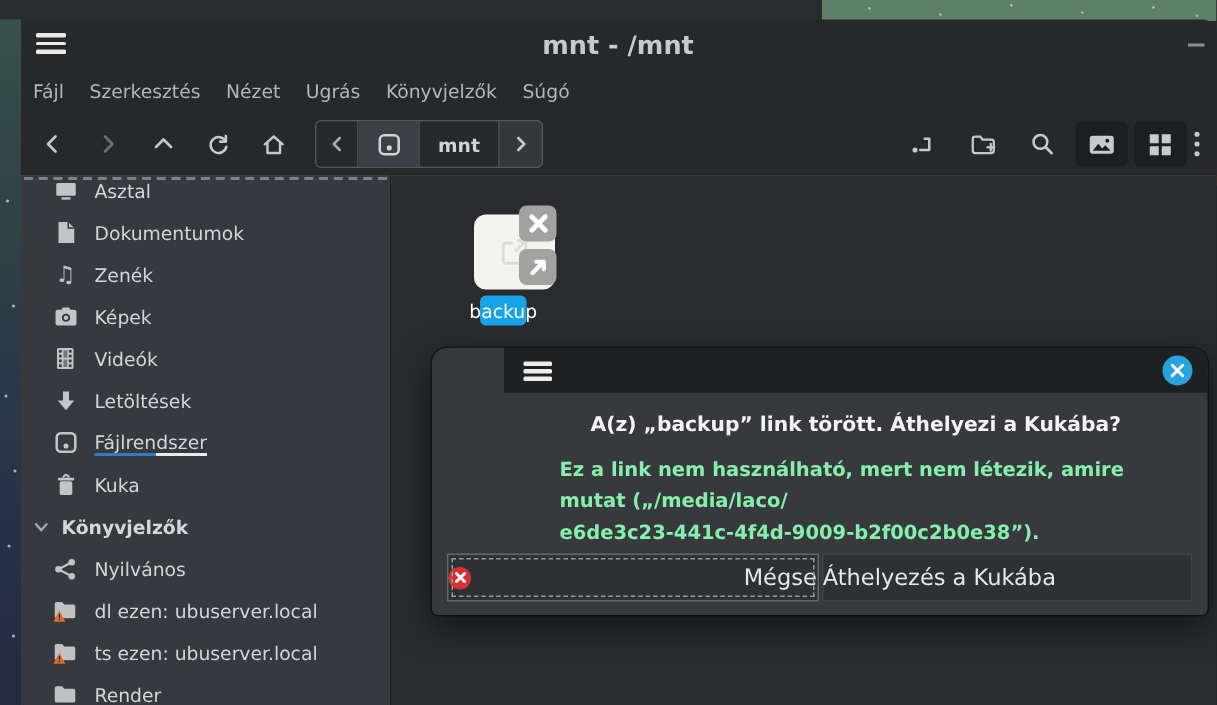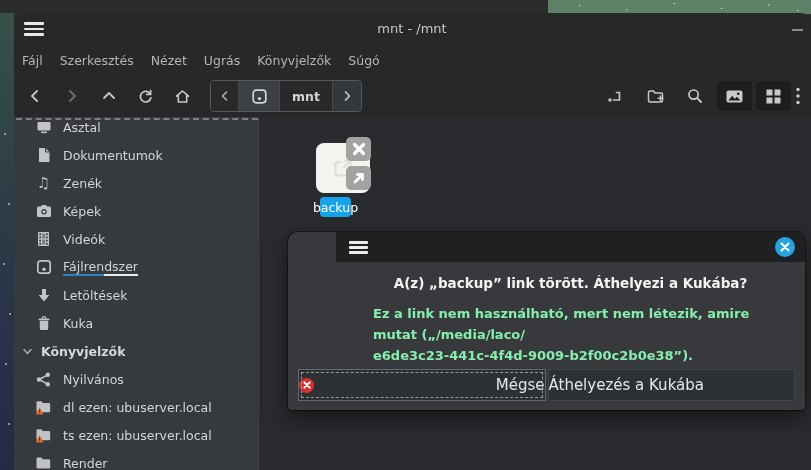--- a/index.html
+++ b/index.html
@@ -18,22 +18,22 @@
     background:linear-gradient(180deg,#36514a 0%,#2e4046 35%,#28324a 70%,#232b42 100%);
     background-blend-mode:normal;}
   .bg-left i{position:absolute;width:2px;height:2px;border-radius:50%;background:#cdd6e2;opacity:.8;}
 
   
   .window{position:absolute;left:14px;top:13px;width:797px;height:457px;background:#26282a;
           border-radius:10px 10px 0 0;overflow:hidden;}
   .titlebar{height:32px;position:relative;}
   .hamburger{position:absolute;left:10px;top:9px;width:20px;height:14px;cursor:pointer;}
   .hamburger b{display:block;height:2.5px;background:#e9e9e9;border-radius:1px;margin-bottom:3px;}
-  .win-title{position:absolute;left:0;right:1px;top:8px;text-align:center;font-size:13px;
-             font-weight:400;color:#c7c9ca;}
+  .win-title{position:absolute;left:0;right:1px;top:8px;text-align:center;font-size:17px;
+             font-weight:700;color:#c7c9ca;}
   .min-icon{position:absolute;right:8px;top:16px;width:11px;height:2px;background:#8b8d8f;}
 
   .menubar{height:30px;display:flex;align-items:center;padding-left:8px;gap:17px;
            font-size:12.5px;color:#b4b6b8;}
   .menubar span{cursor:default;}
 
   .toolbar{height:42px;display:flex;align-items:center;padding:0 8px 0 2px;
            border-bottom:7px solid #a16207;}
   .tbtn{width:37px;height:32px;display:flex;align-items:center;justify-content:center;border-radius:4px;}
   .tbtn svg{display:block;}
@@ -280,35 +280,35 @@
                 <rect x="8.9" y="11.9" width="1.8" height="1.8" fill="#36393d"></rect>
                 <rect x="5.3" y="2.5" width="2.6" height="5" fill="#36393d" opacity="0.55"></rect>
                 <rect x="5.3" y="8.6" width="2.6" height="5" fill="#36393d" opacity="0.55"></rect>
               </svg>
             </span>
           <span>Videók</span>
         </div>
 
         <div class="srow">
           <span class="ic">
+            <svg width="14" height="15" viewBox="0 0 14 15">
+                <path d="M5 1 H9 V7 H12.5 L7 13.5 L1.5 7 H5 z" fill="#c2c4c6"></path>
+              </svg>
+            </span>
+          <span>Letöltések</span>
+        </div>
+
+        <div class="srow">
+          <span class="ic">
             <svg width="16" height="16" viewBox="0 0 16 16">
                 <rect x="1.8" y="1.8" width="12.4" height="12.4" rx="2.8" fill="none" stroke="#c2c4c6" stroke-width="1.7"></rect>
                 <circle cx="8" cy="10.3" r="1.7" fill="#c2c4c6"></circle>
               </svg>
             </span>
           <span class="ul-label">Fájlrendszer</span>
-        </div>
-
-        <div class="srow">
-          <span class="ic">
-            <svg width="14" height="15" viewBox="0 0 14 15">
-                <path d="M5 1 H9 V7 H12.5 L7 13.5 L1.5 7 H5 z" fill="#c2c4c6"></path>
-              </svg>
-            </span>
-          <span>Letöltések</span>
         </div>
 
         <div class="srow">
           <span class="ic">
             <svg width="14" height="15" viewBox="0 0 14 15">
                 <rect x="2.8" y="4.8" width="8.4" height="9.2" rx="1.2" fill="#c2c4c6"></rect>
                 <rect x="1.5" y="2.5" width="11" height="1.8" rx="0.9" fill="#c2c4c6"></rect>
                 <path d="M5.2 2.5 a1.8 1.8 0 0 1 3.6 0" fill="none" stroke="#c2c4c6" stroke-width="1.3"></path>
               </svg>
             </span>

